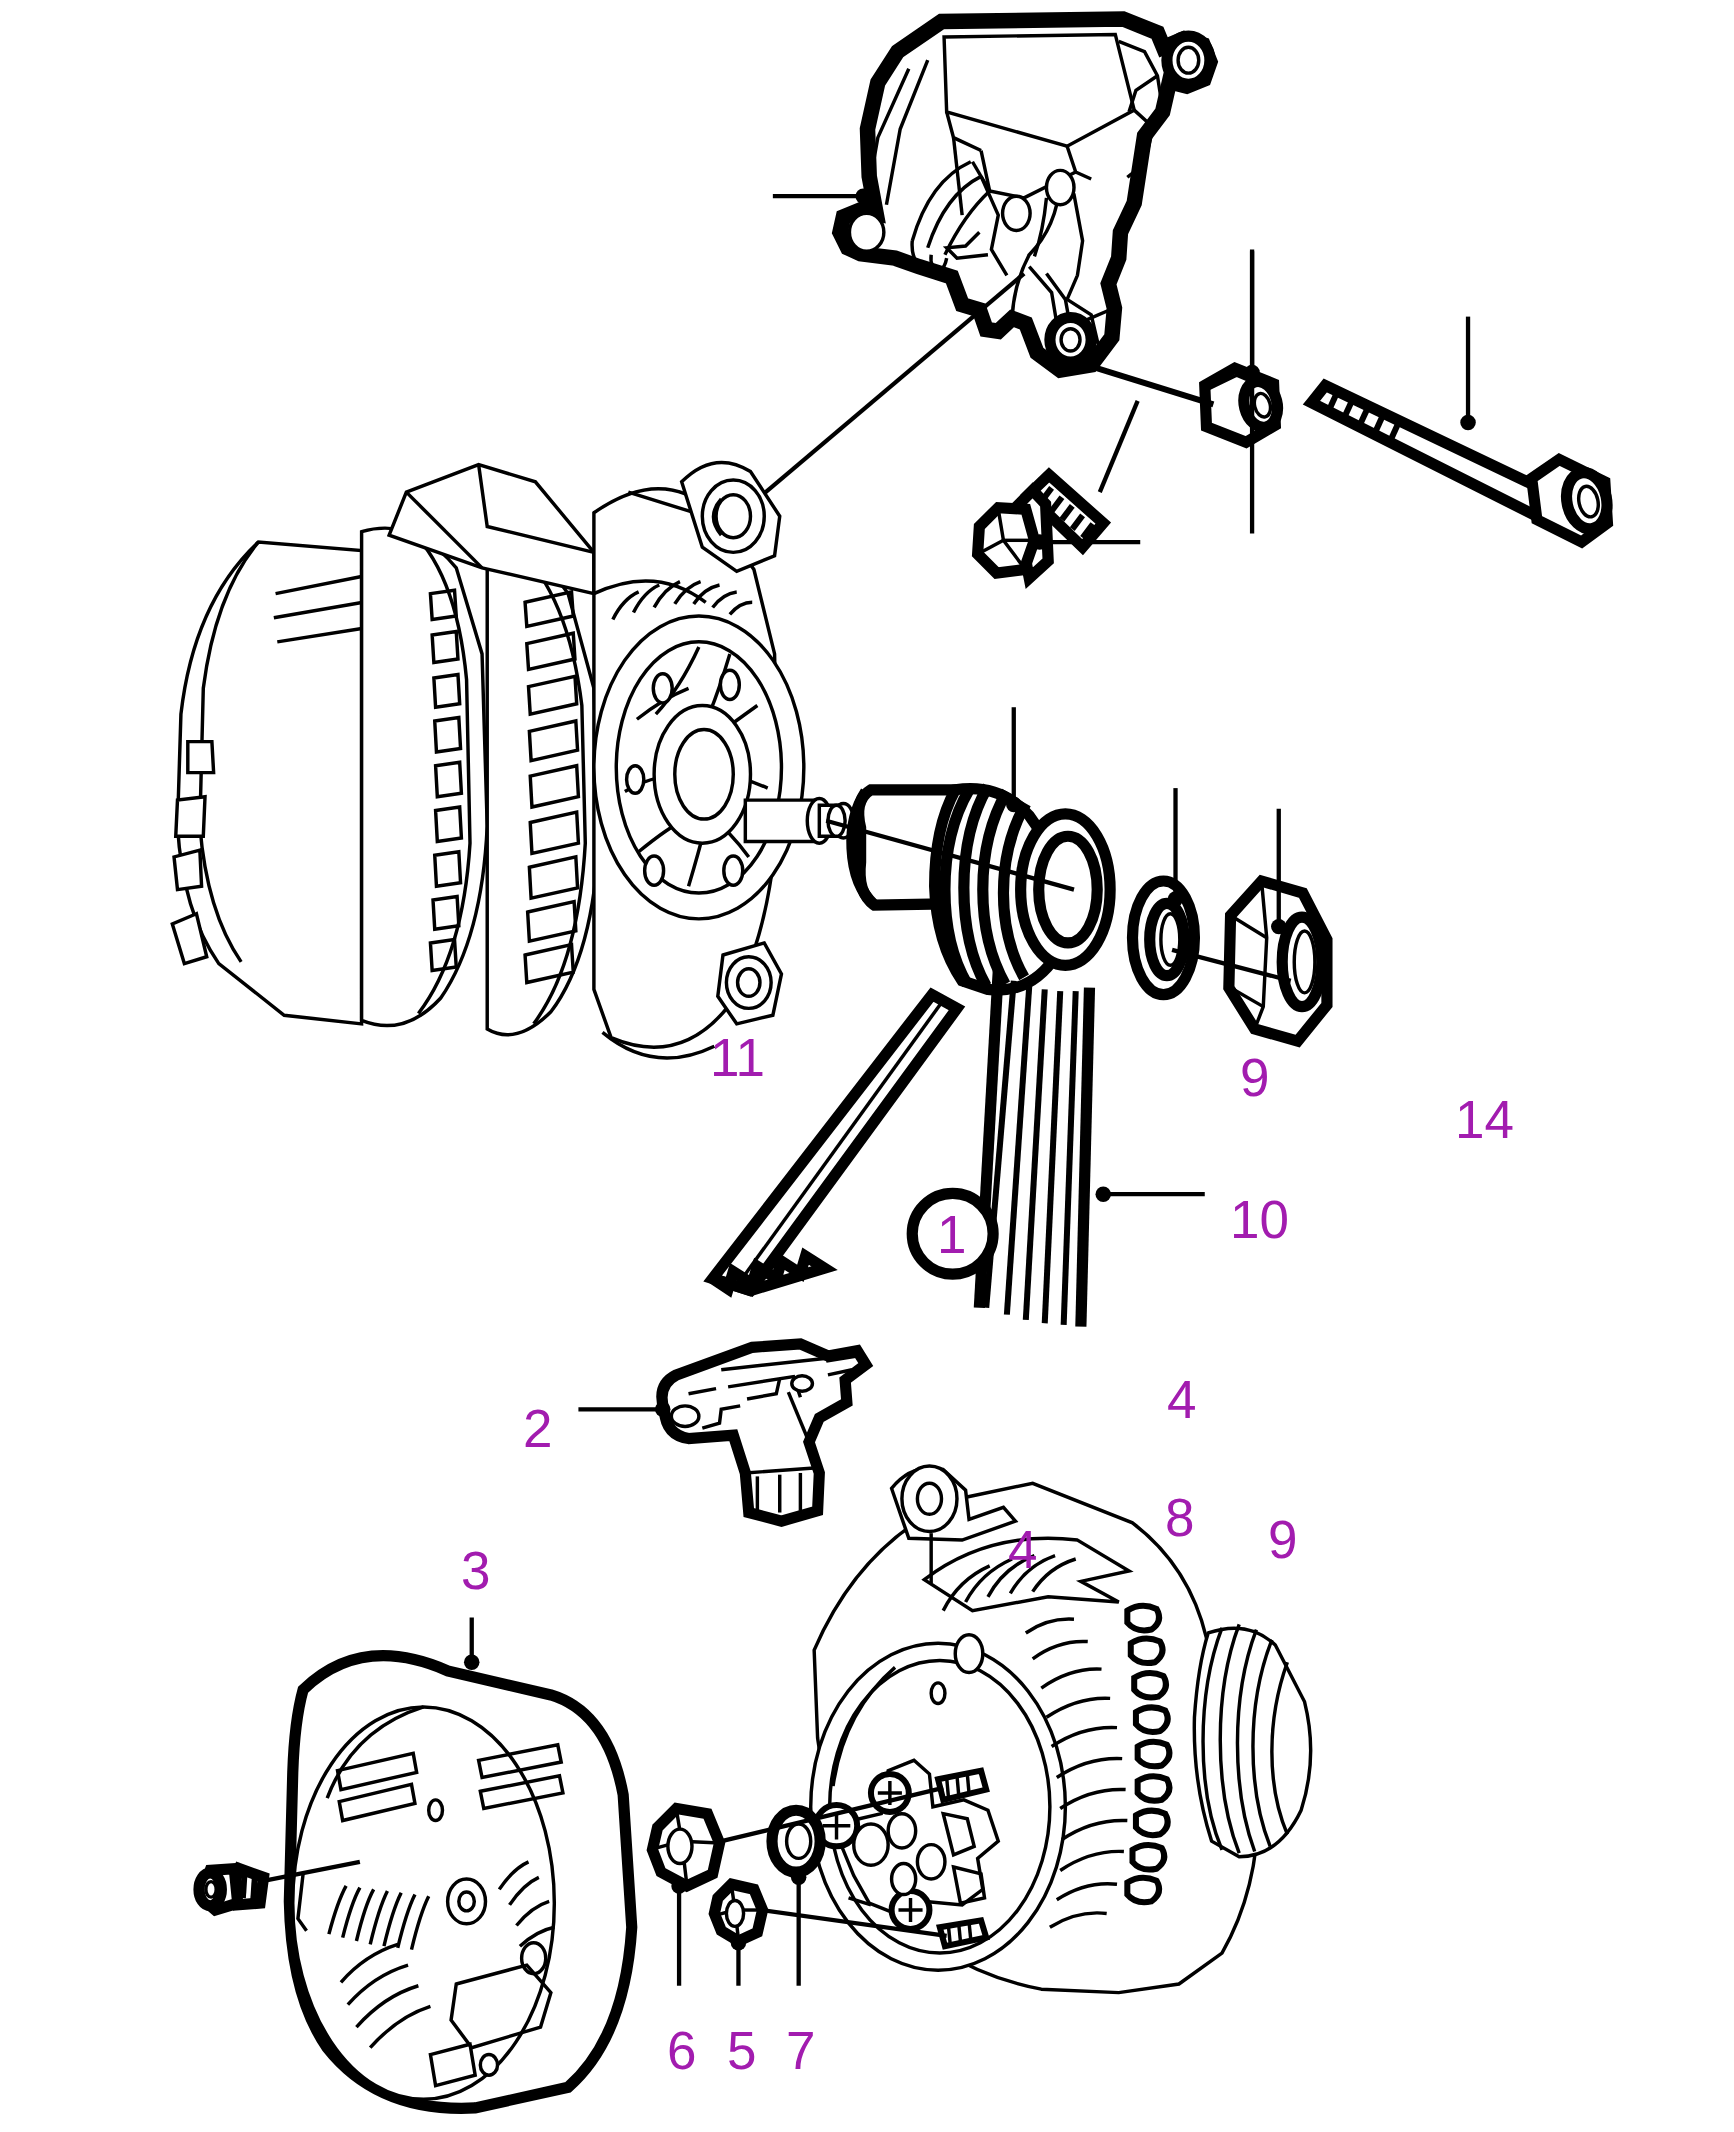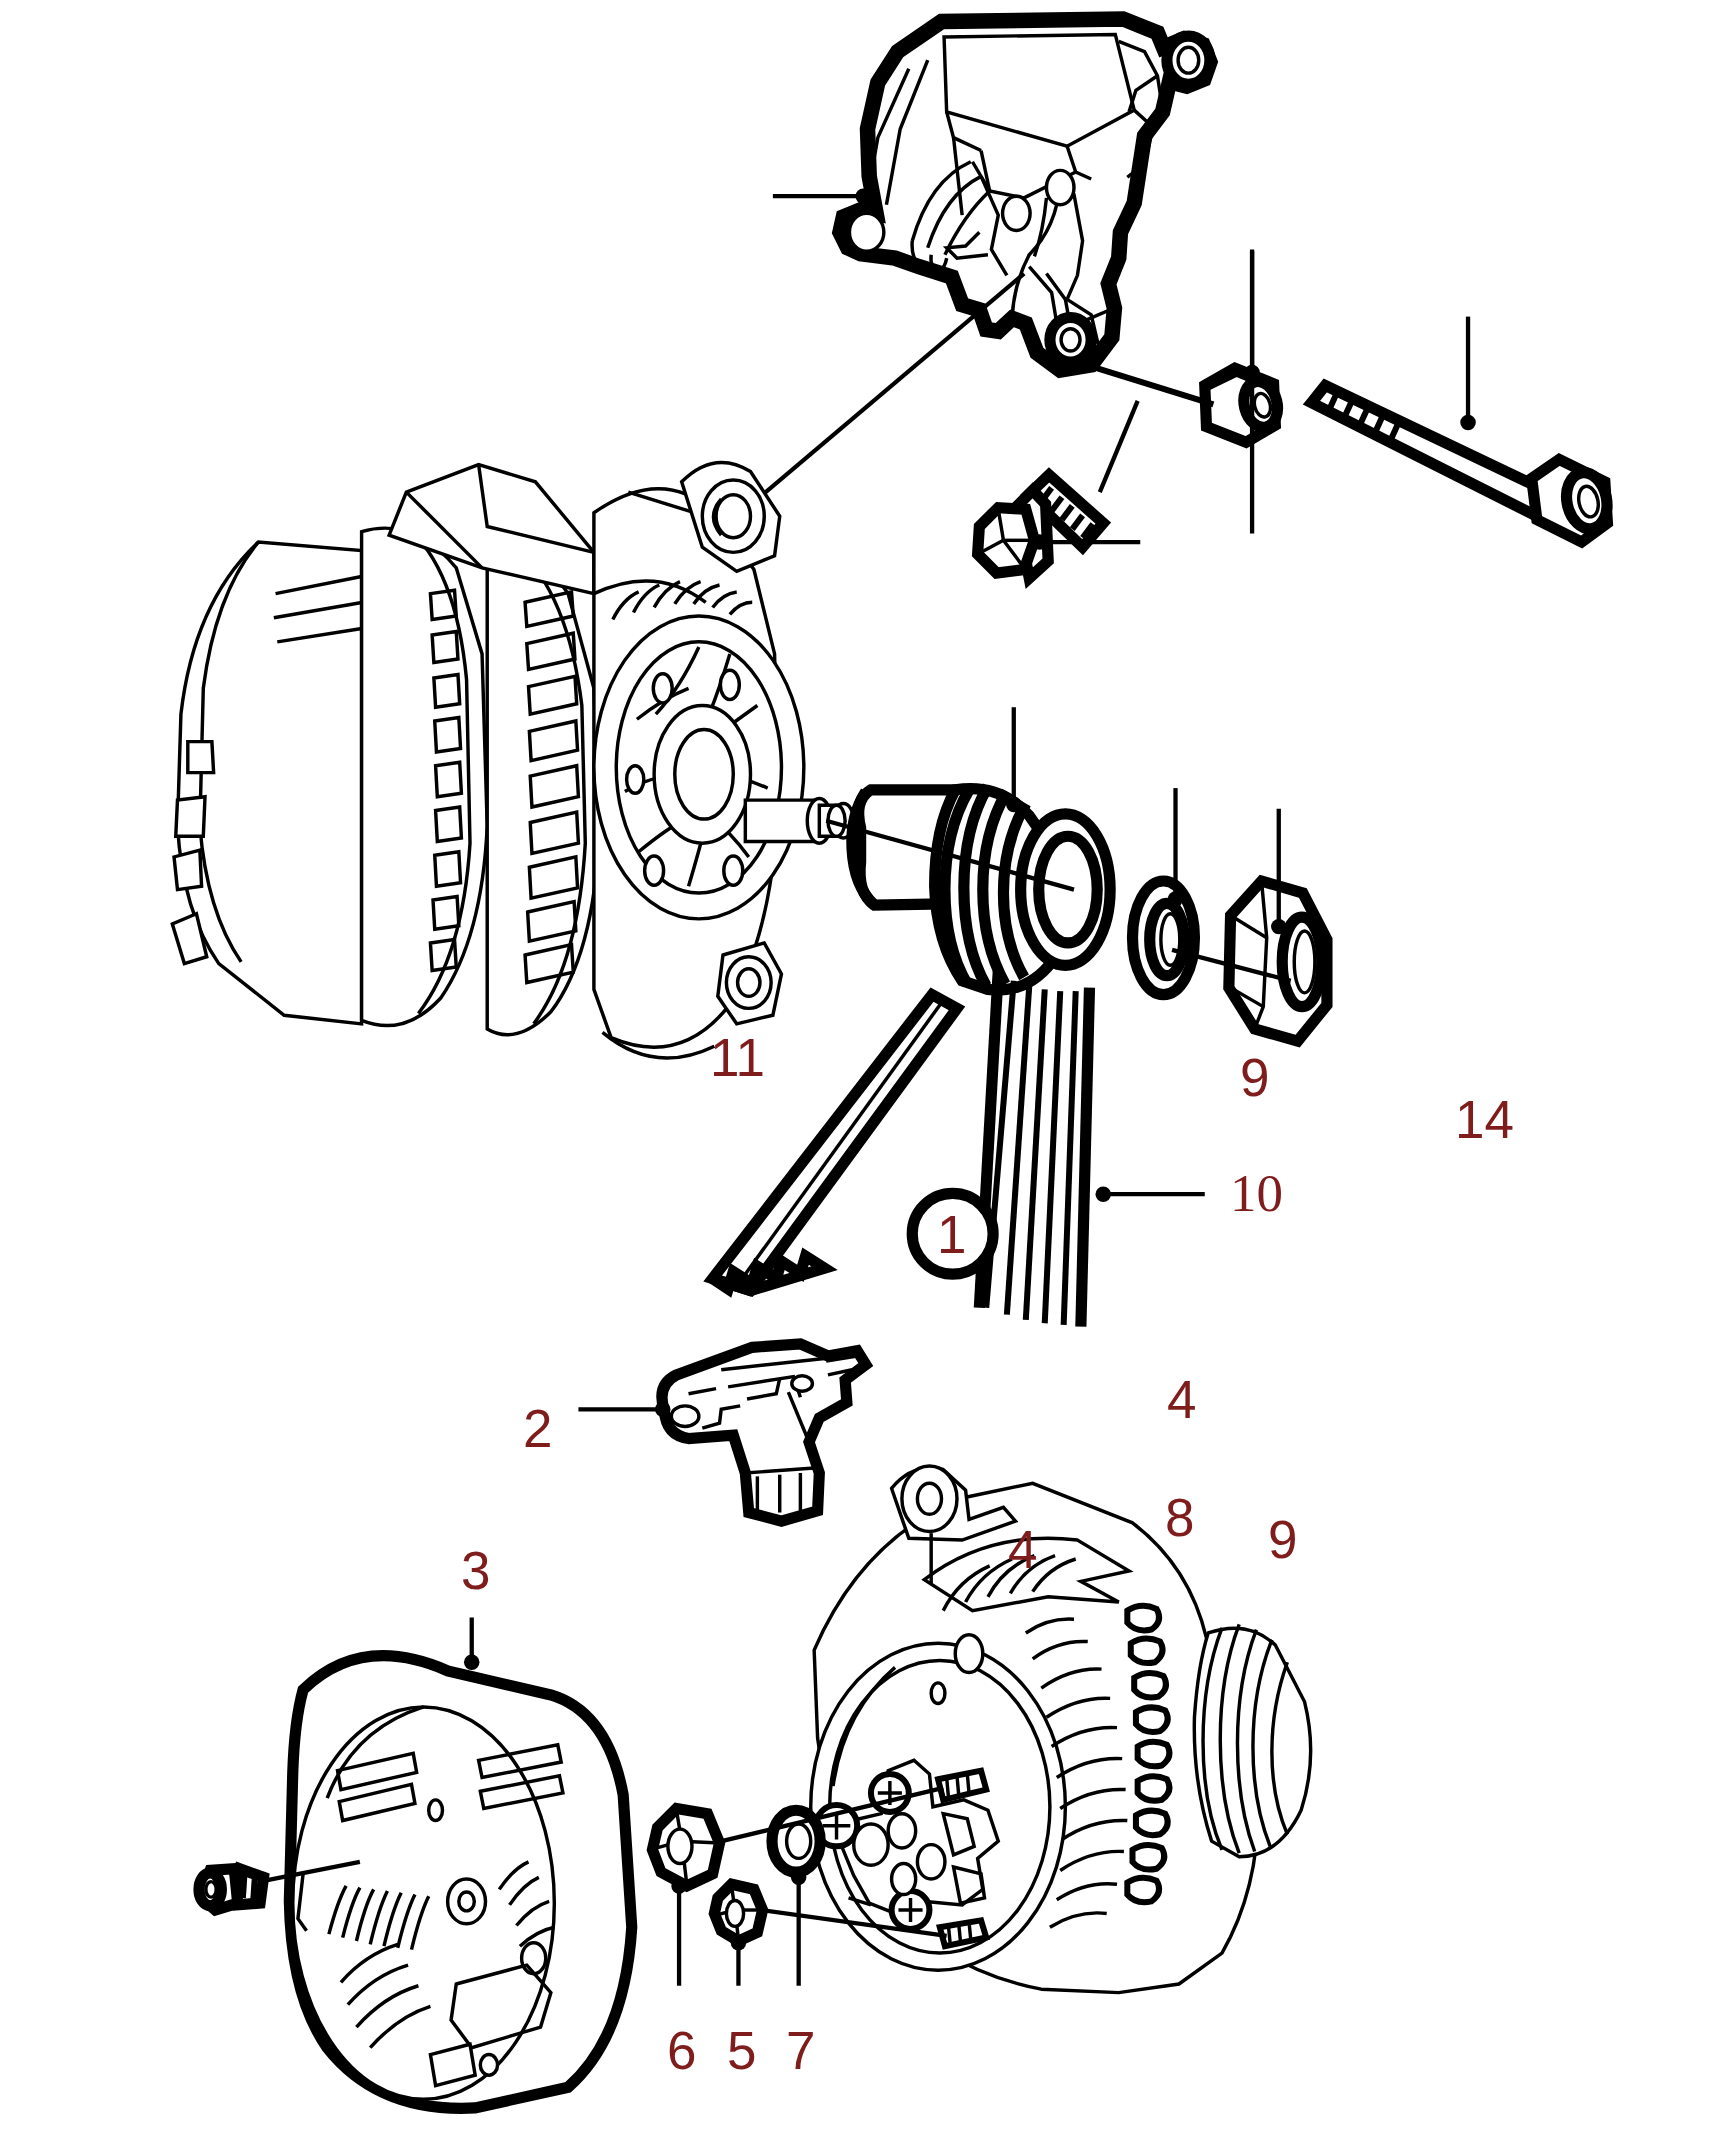--- a/index.html
+++ b/index.html
@@ -1,19 +1,19 @@
 <!DOCTYPE html>
 <html style="font-size:13.8px"><head>
 <meta charset="utf-8">
 <style>
   html,body{margin:0;padding:0;background:#ffffff;}
   body{font-family:"Liberation Sans", sans-serif;}
   #page{position:relative;width:1735px;height:2132px;background:#fff;overflow:hidden;}
   svg#sheet{position:absolute;left:0;top:0;width:1735px;height:2132px;}
-  .callout{position:absolute;font-family:"Liberation Sans", sans-serif;font-size:53px;color:#7f1d1d;line-height:1;white-space:nowrap;}
+  .callout{position:absolute;font-family:"Liberation Sans", sans-serif;font-size:53px;color:#a21caf;line-height:1;white-space:nowrap;}
   .footer{position:absolute;font-family:"Liberation Sans", sans-serif;font-size:52px;color:#000;line-height:1.12;text-align:right;white-space:pre;}
   .ln{stroke:#000;fill:none;}
   .thin{stroke-width:4;}
   .med{stroke-width:7;}
   .thick{stroke-width:13;}
   .xthick{stroke-width:18;}
   .lead{stroke:#000;stroke-width:5;fill:none;}
   .dot{fill:#000;}
   .wht{fill:#ffffff;}
 </style>
@@ -542,21 +542,21 @@
 
 </svg>
 
 <div class="callout" style="left:710px;top:1031px;">11</div>
 <div class="callout" style="left:1240px;top:1051px;">9</div>
 <div class="callout" style="left:1455px;top:1093px;">14</div>
 <div class="callout" style="left:1167px;top:1373px;">4</div>
 <div class="callout" style="left:1008px;top:1523px;">4</div>
 <div class="callout" style="left:1165px;top:1491px;">8</div>
 <div class="callout" style="left:1268px;top:1513px;">9</div>
-<div class="callout" style="left:1230px;top:1167px;font-family:Liberation Serif, serif;">10</div>
+<div class="callout" style="left:1230px;top:1193px;">10</div>
 <div class="callout" style="left:937px;top:1208px;">1</div>
 <div class="callout" style="left:523px;top:1402px;">2</div>
 <div class="callout" style="left:461px;top:1544px;">3</div>
 <div class="callout" style="left:667px;top:2024px;">6</div>
 <div class="callout" style="left:727px;top:2024px;">5</div>
 <div class="callout" style="left:786px;top:2024px;">7</div>
 
 <div class="footer" style="left:1342px;top:2010px;width:344px;">
   <div>F9617 9-3</div>
   

